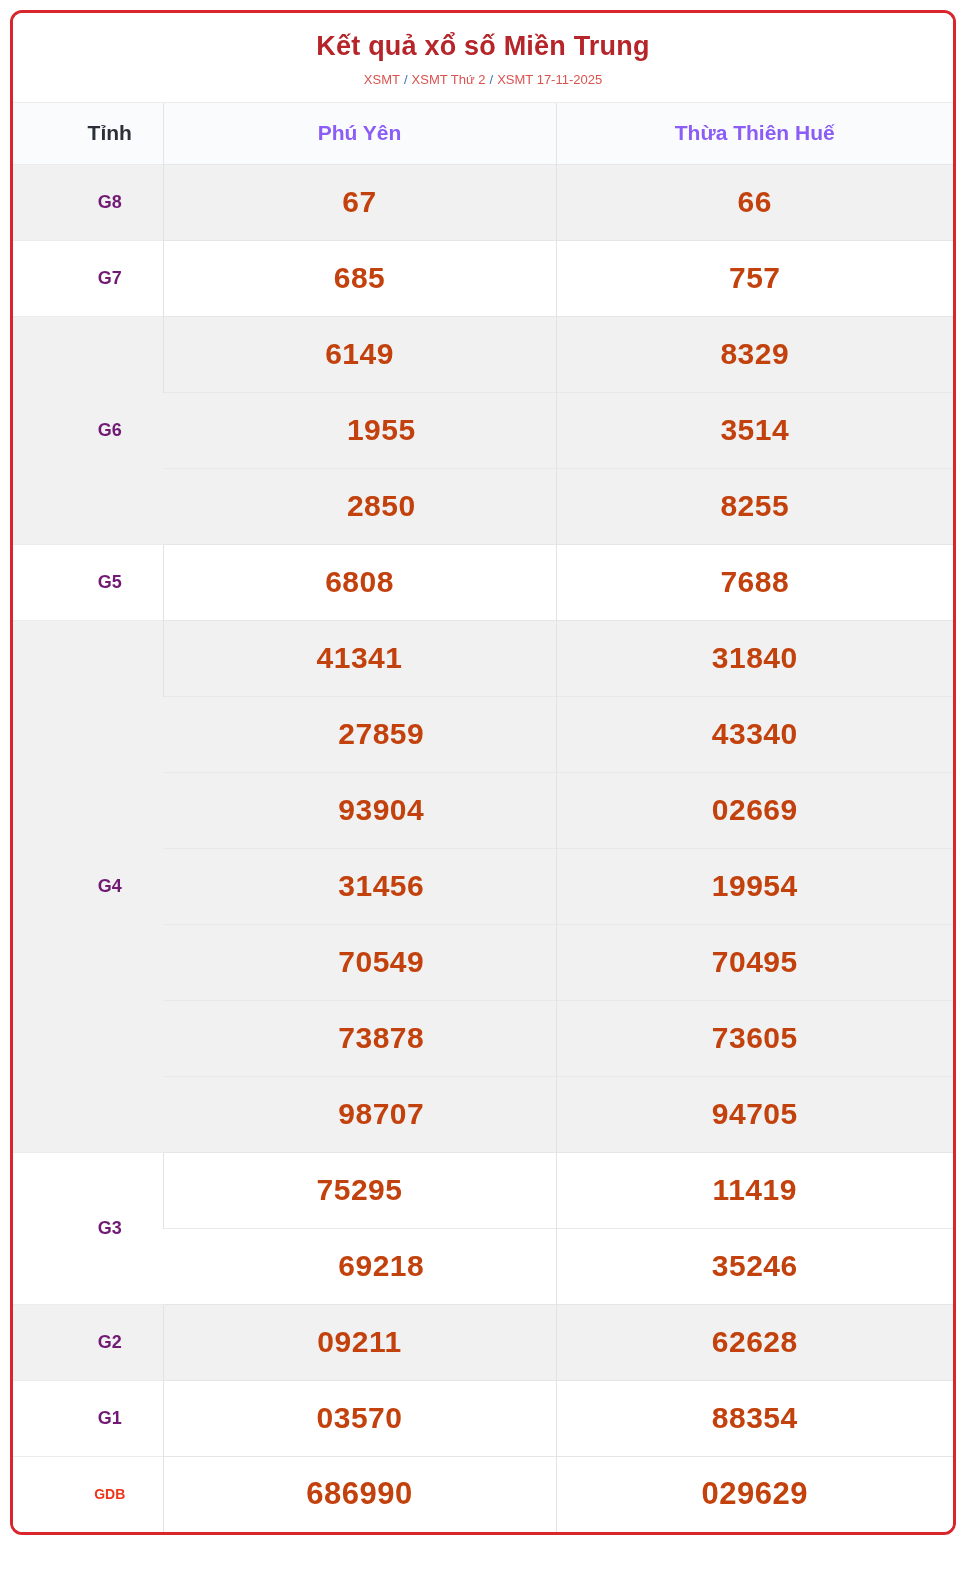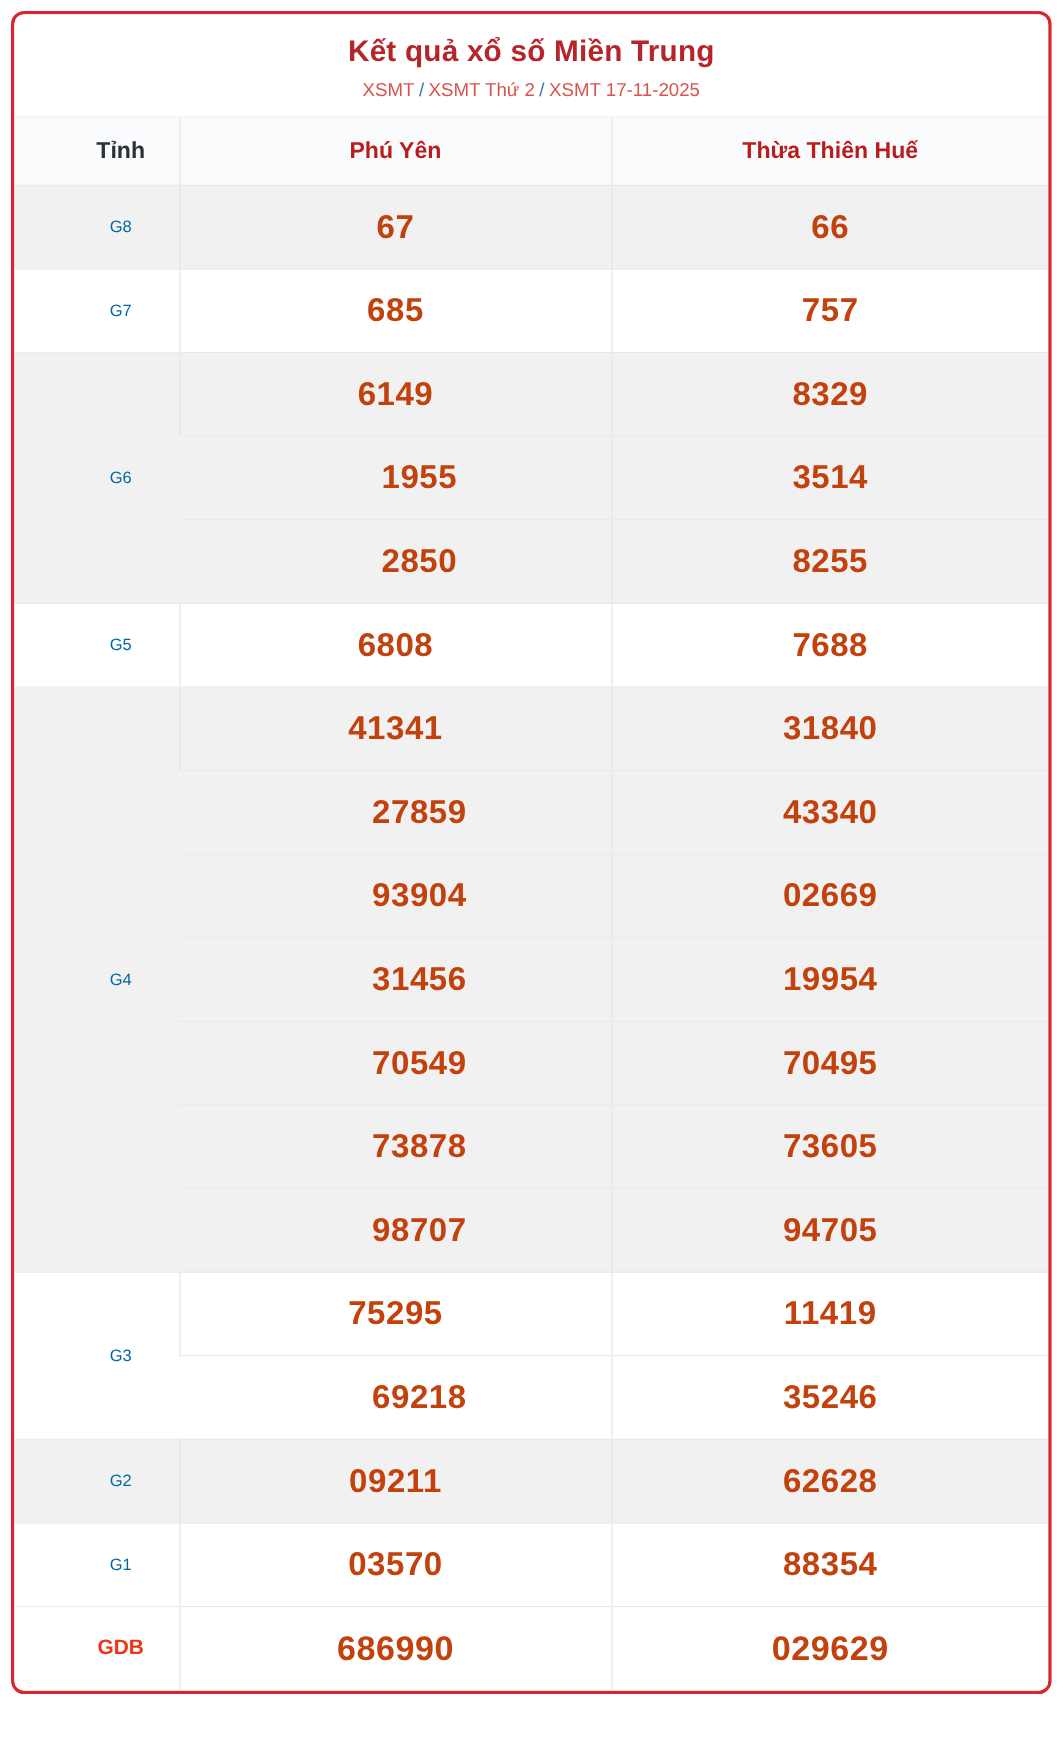--- a/index.html
+++ b/index.html
@@ -37,21 +37,21 @@
   }
   .card-title {
     font-size: 27px;
     font-weight: bold;
     color: #b5252a;
     letter-spacing: .2px;
     line-height: 1.15;
     margin: 0 0 10px 0;
   }
   .breadcrumb {
-    font-size: 17px;
+    font-size: 13px;
     color: #d9534f;
     line-height: 1.2;
     white-space: nowrap;
   }
   .breadcrumb .crumb { color: #d9534f; }
   .breadcrumb .sep {
     color: #3f6fb5;
     padding: 0 4px;
   }
 
@@ -77,36 +77,36 @@
 
   
   thead tr { background: #fafbfc; }
   thead th {
     height: 62px;
     font-size: 21px;
     font-weight: bold;
     border-top: none;
   }
   th.th-tinh { color: #2b2f38; }
-  th.th-prov { color: #b91c1c; }
+  th.th-prov { color: #8b5cf6; }
 
   
   tbody tr.row-alt { background: #f1f1f1; }
   tbody tr.row-plain { background: #ffffff; }
 
   td.gcell {
-    font-size: 15px;
-    color: #0369a1;
-    font-weight: normal;
+    font-size: 18px;
+    color: #701a75;
+    font-weight: bold;
     border-top: 1px solid #e6e6e6;
   }
   td.gcell.gdb-label {
     color: #ee3518;
     font-weight: bold;
-    font-size: 19px;
+    font-size: 14px;
   }
 
   td.numcell {
     height: 76px;
     font-size: 30px;
     font-weight: bold;
     color: #c2410c;
     letter-spacing: .5px;
   }
   td.numcell.sub {

